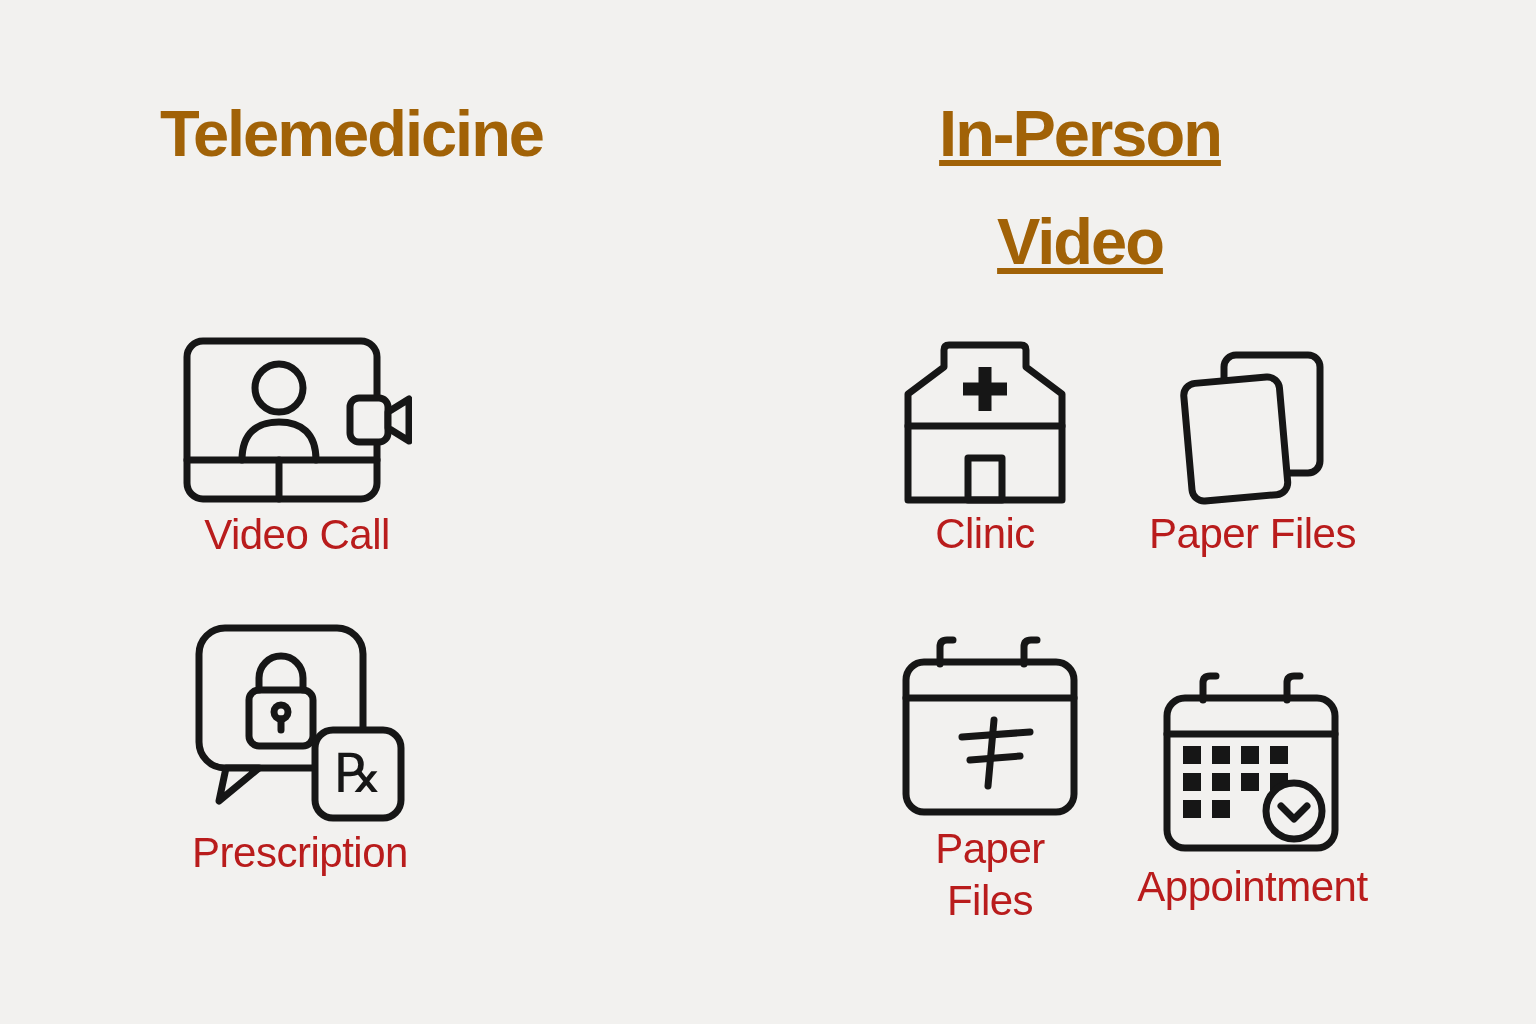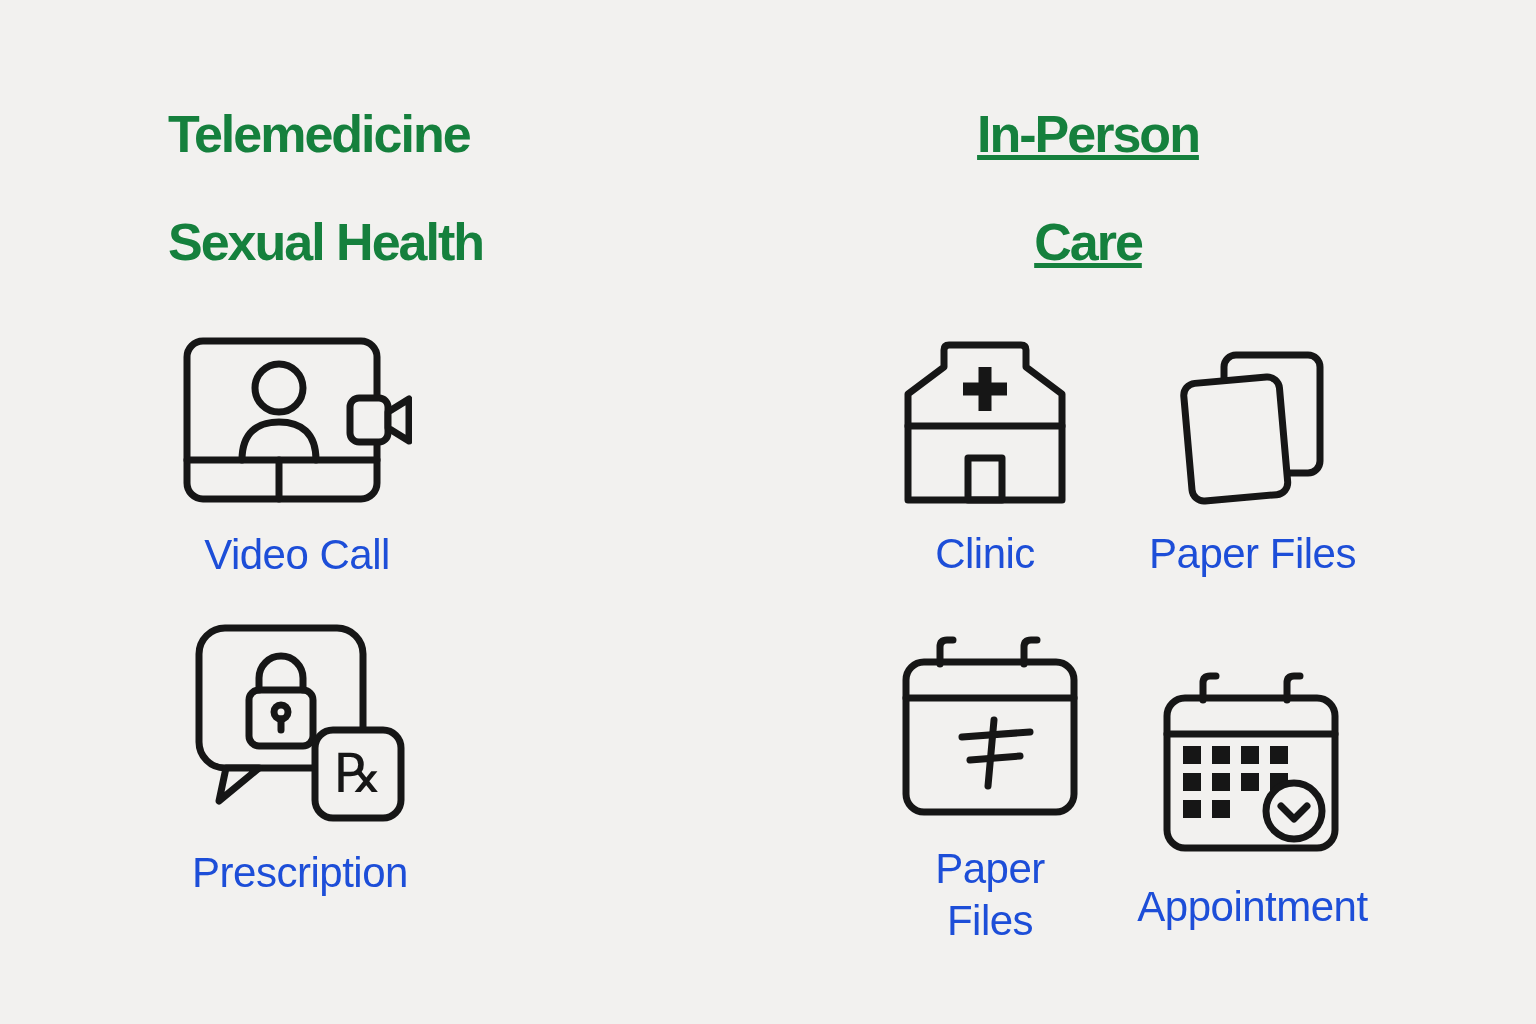--- a/index.html
+++ b/index.html
@@ -3,51 +3,50 @@
 <meta charset="utf-8">
 <style>
   html,body{margin:0;padding:0;}
   body{
     width:1536px;height:1024px;overflow:hidden;
     background:#f2f1ef;color:#161616;
     font-family:"Liberation Sans","DejaVu Sans",sans-serif;
   }
   .canvas{position:relative;width:1536px;height:1024px;}
 
-  .title{position:absolute;font-size:52px;font-weight:700;letter-spacing:-2px;line-height:108px;color:#15803d;margin-left:8px;}
+  .title{position:absolute;font-size:65px;font-weight:700;letter-spacing:-2px;line-height:108px;color:#a16207;}
   .title.left{left:160px;top:80px;text-align:left;}
   .title.right{left:880px;top:80px;width:400px;text-align:center;text-decoration:underline;}
 
   .item{position:absolute;margin:0;display:flex;flex-direction:column;align-items:center;}
   .item svg{display:block;}
-  .caption{margin-top:23px;font-size:42px;font-weight:500;line-height:52px;text-align:center;letter-spacing:-0.5px;color:#1d4ed8;}
+  .caption{margin-top:3px;font-size:42px;font-weight:500;line-height:52px;text-align:center;letter-spacing:-0.5px;color:#b91c1c;}
   .caption span{display:block;}
 
   .connector{position:absolute;left:492px;top:486px;width:380px;display:flex;flex-direction:column;align-items:center;}
   .connector .conn-label{font-size:52px;font-weight:500;letter-spacing:-0.5px;color:#161616;}
   .connector svg{margin:12px 0 16px;}
 
   .stroke{fill:none;stroke:#161616;stroke-width:7;stroke-linecap:round;stroke-linejoin:round;}
   .stroke-sq{fill:none;stroke:#161616;stroke-width:13;stroke-linecap:butt;}
   .fillbg{fill:#f2f1ef;stroke:#161616;stroke-width:7;stroke-linecap:round;stroke-linejoin:round;}
   .ink{fill:#161616;stroke:none;}
 </style>
 </head>
 <body>
 
 <div class="canvas">
 
   <div class="title left">
     <div>Telemedicine</div>
-    <div>Sexual Health</div>
   </div>
 
   <div class="title right">
     <div>In-Person</div>
-    <div>Care</div>
+    <div>Video</div>
   </div>
 
   <figure class="item" style="left:157px;top:336px;width:280px;">
     <svg width="230" height="170" viewBox="0 0 230 170">
       <rect class="stroke" x="5" y="5" width="190" height="158" rx="16"></rect>
       <circle class="stroke" cx="97" cy="52" r="24"></circle>
       <path class="stroke" d="M60,124 C60,97 75,86 97,86 C119,86 134,97 134,124"></path>
       <line class="stroke" x1="5" y1="124" x2="195" y2="124"></line>
       <line class="stroke" x1="97" y1="124" x2="97" y2="163"></line>
       <rect class="fillbg" x="168" y="62" width="38" height="44" rx="9"></rect>

